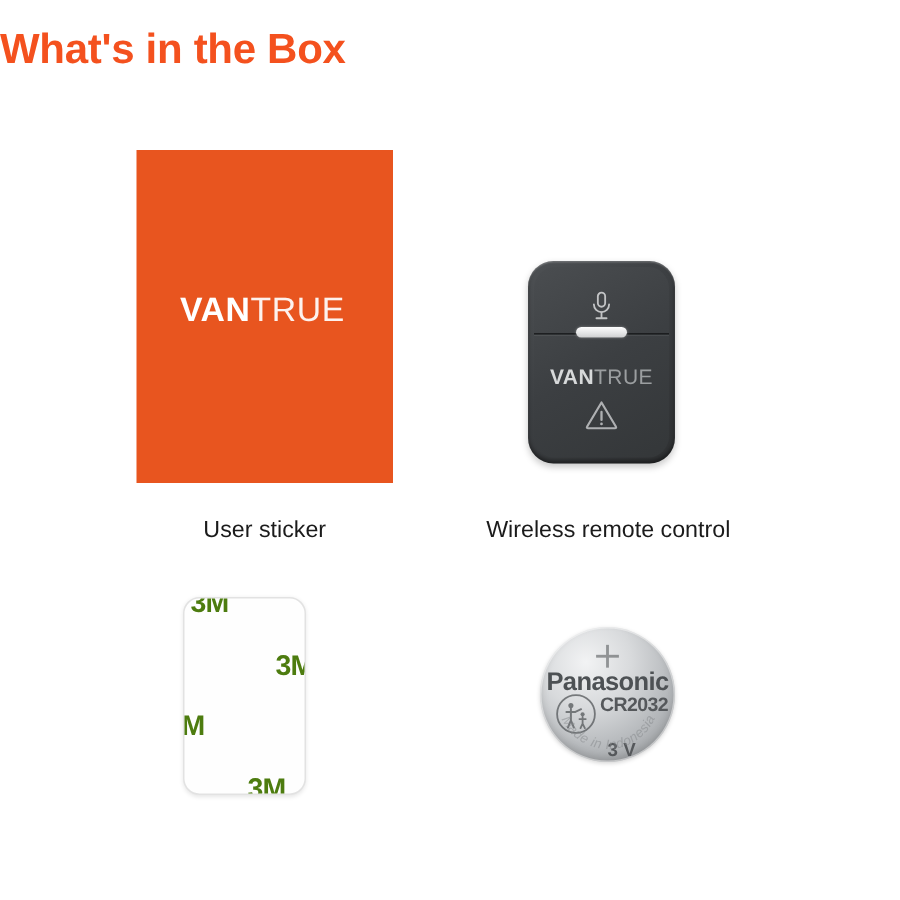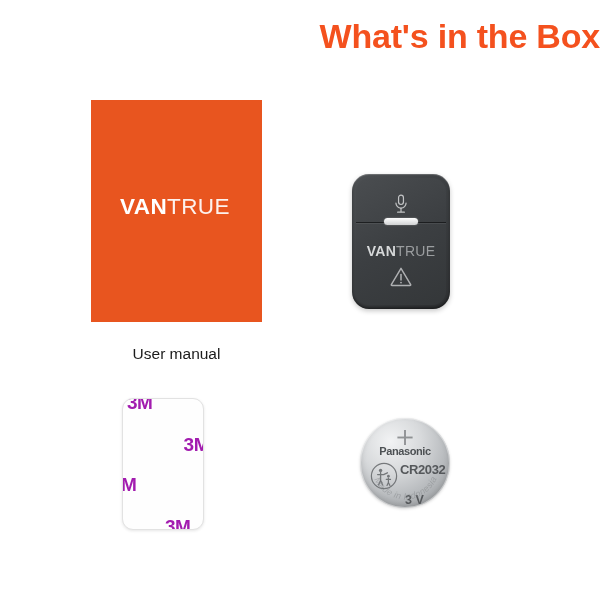--- a/index.html
+++ b/index.html
@@ -18,22 +18,22 @@
     height: 600px;
     background: #ffffff;
   }
 
   
   .page-title {
     position: absolute;
     top: 17px;
     left: 0;
     width: 600px;
-    text-align: right;
-    font-size: 34px;
+    text-align: left;
+    font-size: 28px;
     font-weight: bold;
     letter-spacing: -0.2px;
     color: #f4511e;
   }
 
   
   .caption {
     position: absolute;
     font-size: 15.5px;
     color: #1b1b1b;
@@ -157,21 +157,21 @@
     width: 82px;
     height: 132px;
     border-radius: 11px;
     background: #fefefe;
     border: 1px solid #e2e2e2;
     box-shadow: 0 1px 3px rgba(0,0,0,0.10);
     overflow: hidden;
   }
   .sticker-mark {
     position: absolute;
-    color: #a21caf;
+    color: #4d7c0f;
     font-weight: bold;
     font-size: 19px;
     line-height: 1;
     letter-spacing: -0.5px;
     white-space: nowrap;
   }
   
   .sticker-mark.m-top    { left: 4px;  top: -6px; }
   
   .sticker-mark.m-right   { right: -6px; top: 36px; }
@@ -204,21 +204,21 @@
     width: 19px;
     height: 19px;
     opacity: 0.62;
   }
   .bat-brand {
     position: absolute;
     left: 0;
     top: 28px;
     width: 100%;
     text-align: center;
-    font-size: 11px;
+    font-size: 17px;
     font-weight: bold;
     letter-spacing: -0.4px;
     color: #4d5154;
     line-height: 1;
     white-space: nowrap;
   }
   .bat-safety {
     position: absolute;
     left: 10px;
     top: 44px;
@@ -268,21 +268,21 @@
 
 <div id="page">
 
   <div class="page-title">What's in the Box</div>
 
   <div class="manual">
     <div class="manual-logo">
       <span class="lg-bold">VAN</span><span class="lg-light">TRUE</span>
     </div>
   </div>
-  <div class="caption c1">User manual</div>
+  <div class="caption c1">User sticker</div>
 
   <div class="remote">
     <div class="remote-inner">
 
       <svg class="remote-mic" viewBox="0 0 16 22">
         <rect x="5.4" y="1" width="5.2" height="10" rx="2.6" fill="none" stroke="#e6e7e8" stroke-width="1.3"></rect>
         <path d="M2.6 9.4 a5.4 5.4 0 0 0 10.8 0" fill="none" stroke="#e6e7e8" stroke-width="1.3" stroke-linecap="round"></path>
         <line x1="8" y1="15" x2="8" y2="18.6" stroke="#e6e7e8" stroke-width="1.3" stroke-linecap="round"></line>
         <line x1="4.4" y1="19.2" x2="11.6" y2="19.2" stroke="#e6e7e8" stroke-width="1.3" stroke-linecap="round"></line>
       </svg>
@@ -296,20 +296,21 @@
       </div>
 
       <svg class="remote-sos" viewBox="0 0 24 22">
         <path d="M12 2.4 L22 19.2 Q22.7 20.4 21.3 20.4 L2.7 20.4 Q1.3 20.4 2 19.2 Z" fill="none" stroke="#dcdddf" stroke-width="1.5" stroke-linejoin="round"></path>
         <line x1="12" y1="9" x2="12" y2="14.6" stroke="#dcdddf" stroke-width="1.6" stroke-linecap="round"></line>
         <circle cx="12" cy="17.4" r="0.95" fill="#dcdddf"></circle>
       </svg>
 
     </div>
   </div>
+  <div class="caption c2">Wireless remote control</div>
 
   <div class="sticker">
     <span class="sticker-mark m-top">3M</span>
     <span class="sticker-mark m-right">3M</span>
     <span class="sticker-mark m-left">3M</span>
     <span class="sticker-mark m-bottom">3M</span>
   </div>
 
   <div class="battery">
 

